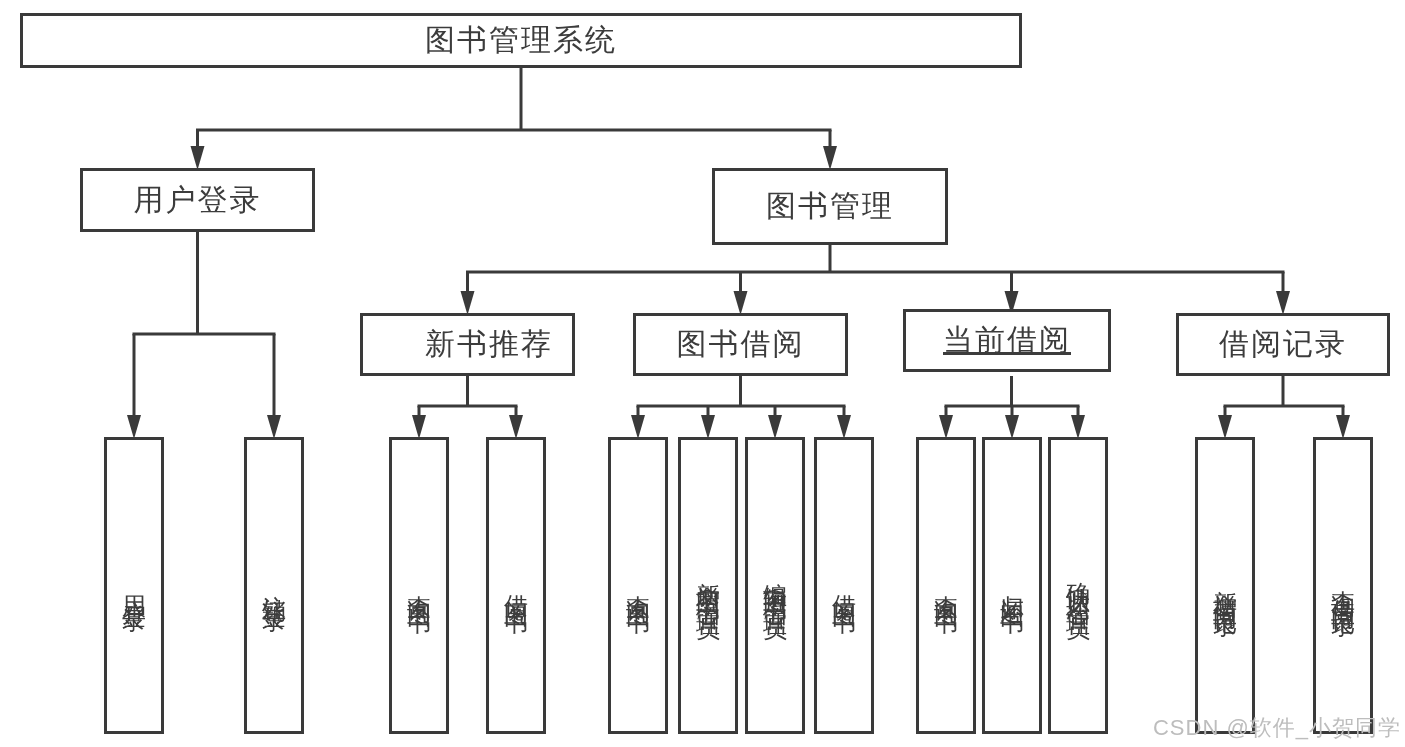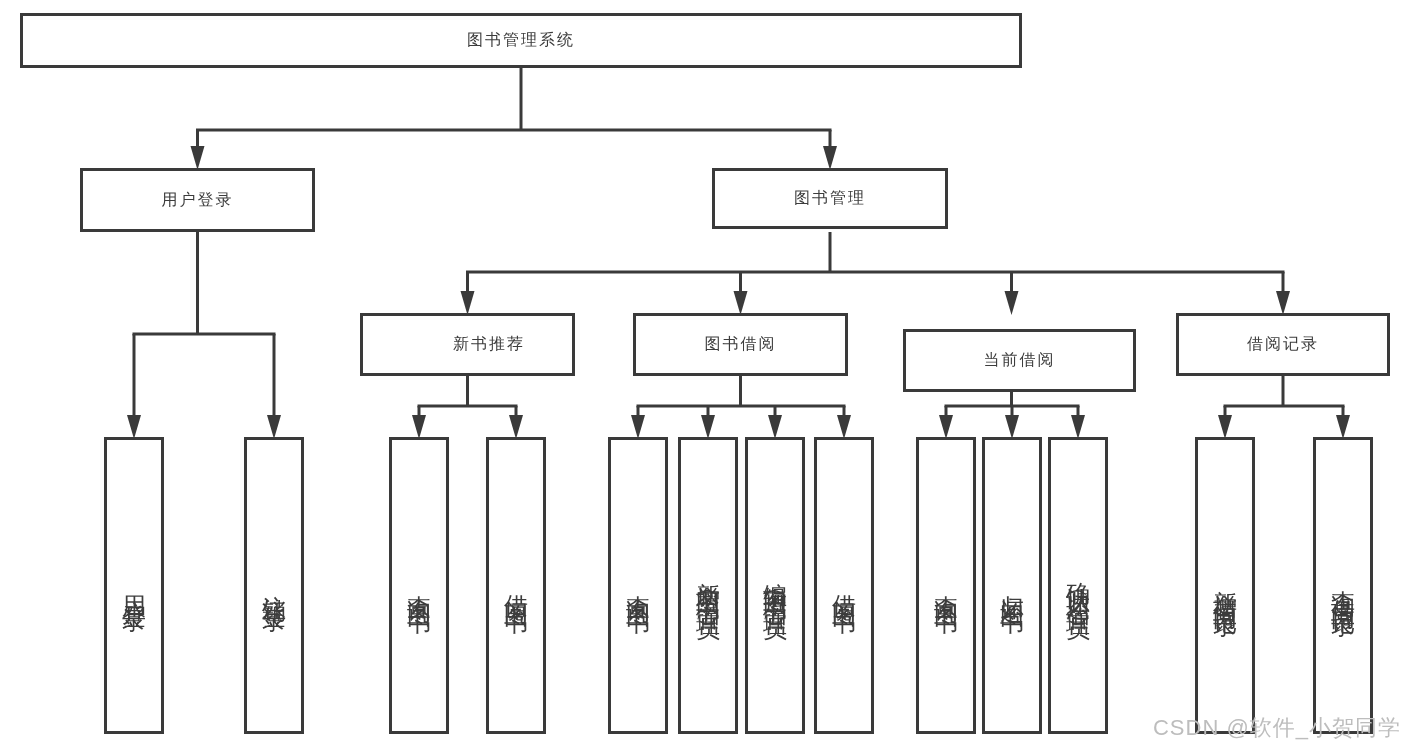--- a/index.html
+++ b/index.html
@@ -26,21 +26,21 @@
     box-sizing: border-box;
     border: 3px solid #3a3a3a;
     background: #ffffff;
     display: flex;
     align-items: center;
     justify-content: center;
     color: #3c3c3c;
     z-index: 2;
   }
   .node.horizontal .lbl {
-    font-size: 16px;
+    font-size: 30px;
     letter-spacing: 2px;
     white-space: nowrap;
   }
   .node.vertical .lbl {
     writing-mode: vertical-rl;
     text-orientation: mixed;
     font-size: 24px;
     letter-spacing: 5px;
     line-height: 1;
     white-space: nowrap;
@@ -114,30 +114,30 @@
       <line x1="1343" y1="406" x2="1343" y2="427" stroke="#3a3a3a" stroke-width="3"></line>
       <polygon points="1336,415 1350,415 1343,439" fill="#3a3a3a"></polygon>
     </svg>
   <div class="watermark">CSDN @软件_小贺同学</div>
 <div class="node horizontal" style="left: 20px; top: 13px; width: 1002px; height: 55px;">
       <span class="lbl">图书管理系统</span>
     </div>
     <div class="node horizontal" style="left: 80px; top: 168px; width: 235px; height: 64px;">
       <span class="lbl">用户登录</span>
     </div>
-    <div class="node horizontal" style="left: 712px; top: 168px; width: 236px; height: 61px;">
+    <div class="node horizontal" style="left: 712px; top: 168px; width: 236px; height: 77px;">
       <span class="lbl">图书管理</span>
     </div>
     <div class="node horizontal" style="left: 360px; top: 313px; width: 215px; height: 63px; padding-left: 43px;">
       <span class="lbl">新书推荐</span>
     </div>
     <div class="node horizontal" style="left: 633px; top: 313px; width: 215px; height: 63px;">
       <span class="lbl">图书借阅</span>
     </div>
-    <div class="node horizontal" style="left: 903px; top: 329px; width: 233px; height: 63px;">
+    <div class="node horizontal" style="left: 903px; top: 309px; width: 208px; height: 63px; text-decoration: underline;">
       <span class="lbl">当前借阅</span>
     </div>
     <div class="node horizontal" style="left: 1176px; top: 313px; width: 214px; height: 63px; justify-content: center;">
       <span class="lbl">借阅记录</span>
     </div>
     <div class="node vertical" style="left: 104px; top: 437px; width: 60px; height: 297px;">
       <span class="lbl">用户登录</span>
     </div>
     <div class="node vertical" style="left: 244px; top: 437px; width: 60px; height: 297px;">
       <span class="lbl">注销登录</span>

